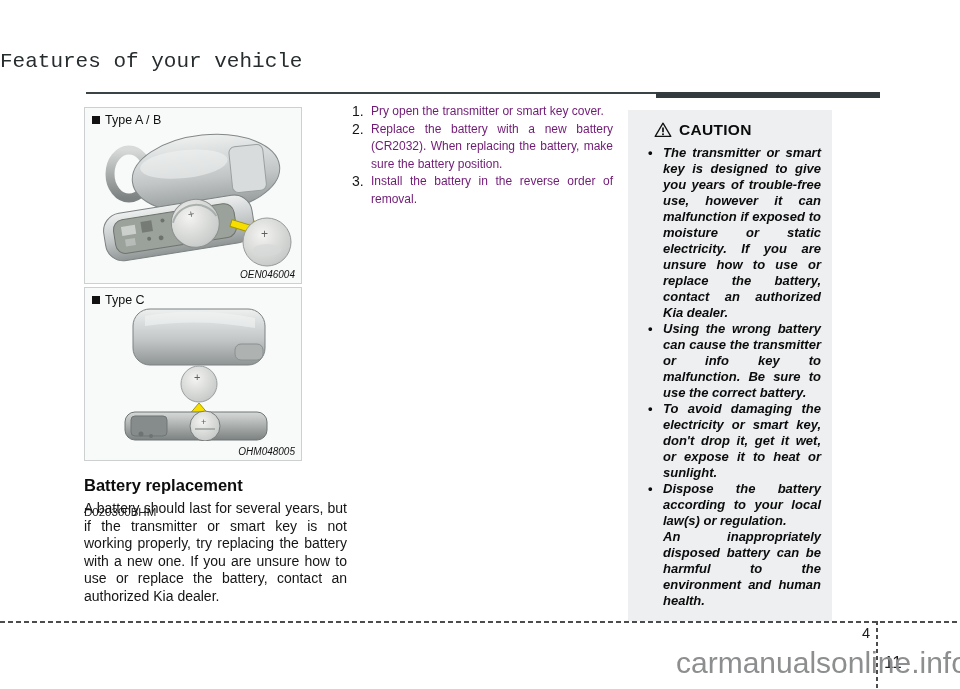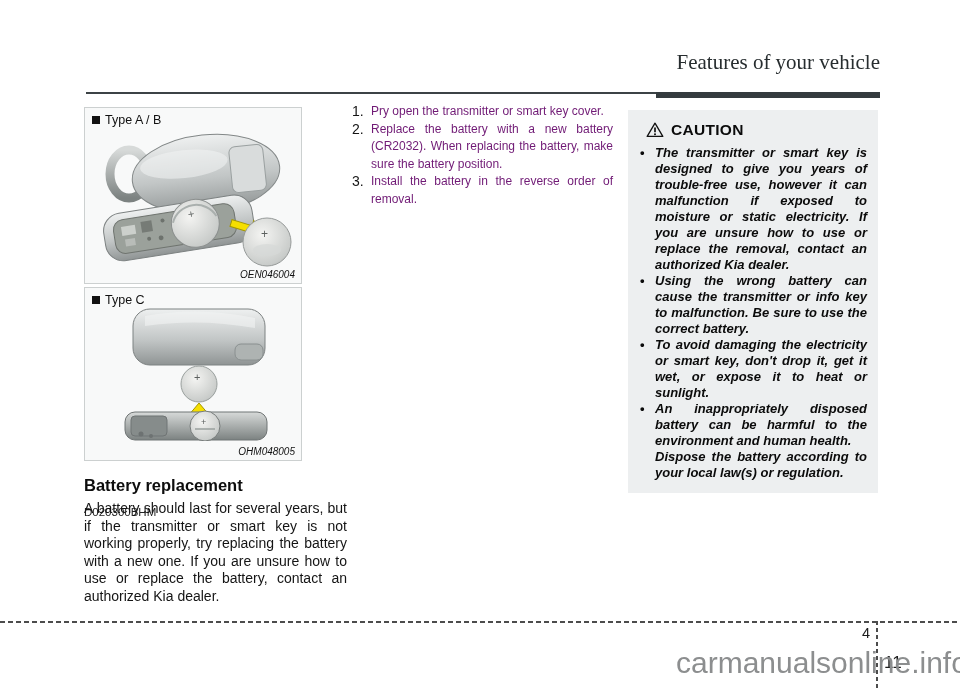--- a/index.html
+++ b/index.html
@@ -2,22 +2,22 @@
 <html><head>
 <meta charset="utf-8">
 <style>
   html,body{margin:0;padding:0;}
   body{
     width:960px;height:689px;position:relative;background:#ffffff;
     font-family:"Liberation Sans",sans-serif;color:#1a1a1a;overflow:hidden;
   }
   
   .page-title{
-    position:absolute;top:50px;left:0;width:880px;text-align:right;
-    font-family:Liberation Serif, serif;font-size:21px;color:#272d2f;
+    position:absolute;top:50px;left:0;width:880px;text-align:left;
+    font-family:Liberation Mono, monospace;font-size:21px;color:#272d2f;
   }
   .rule-thin{position:absolute;top:92px;left:86px;width:794px;height:2px;background:#3c4346;}
   .rule-thick{position:absolute;top:92px;left:656px;width:224px;height:6px;background:#343b3e;}
 
   
   .figure-box{
     position:absolute;left:84px;width:218px;background:#f8f9f9;
     border:1px solid #ccd0d0;box-sizing:border-box;
   }
   #figure-ab{top:107px;height:177px;}
@@ -38,22 +38,22 @@
   }
 
   
   .steps{position:absolute;left:352px;top:103px;width:261px;}
   .step{display:flex;}
   .step .num{width:19px;flex:0 0 19px;font-size:14px;line-height:17.5px;color:#141414;}
   .step .txt{flex:1;font-size:12px;line-height:17.5px;text-align:justify;color:#701a75;}
 
   
   .caution{
-    position:absolute;left:628px;top:110px;width:250px;min-height:368px;
-    background:#edeff0;box-sizing:border-box;padding:9px 11px 12px 12px;
+    position:absolute;left:628px;top:110px;width:204px;min-height:368px;
+    background:#edeff0;box-sizing:border-box;padding:9px 11px 12px 20px;
   }
   .caution-head{display:flex;align-items:center;gap:7px;margin:2px 0 6px 6px;}
   .caution-title{font-size:15.5px;font-weight:bold;color:#0b0b0b;letter-spacing:.3px;}
   .bullet{display:flex;}
   .bullet .marker{width:15px;flex:0 0 15px;font-size:13px;line-height:16px;font-weight:bold;color:#0b0b0b;}
   .bullet .btxt{flex:1;}
   .bullet p{
     margin:0;font-size:13px;line-height:16px;font-weight:bold;font-style:italic;
     text-align:justify;color:#0b0b0b;
   }
@@ -197,40 +197,40 @@
       <path d="M9 1.2 L16.8 14.4 L1.2 14.4 Z" fill="none" stroke="#111" stroke-width="1.3" stroke-linejoin="round"></path>
       <line x1="9" y1="5.6" x2="9" y2="10.2" stroke="#111" stroke-width="1.7"></line>
       <circle cx="9" cy="12.3" r="1" fill="#111"></circle>
     </svg>
     <span class="caution-title">CAUTION</span>
   </div>
 
   <div class="bullet">
     <span class="marker">•</span>
     <div class="btxt">
-        <p>The transmitter or smart key is designed to give you years of trouble-free use, however it can malfunction if exposed to moisture or static electricity. If you are unsure how to use or replace the removal, contact an authorized Kia dealer.</p>
+        <p>The transmitter or smart key is designed to give you years of trouble-free use, however it can malfunction if exposed to moisture or static electricity. If you are unsure how to use or replace the battery, contact an authorized Kia dealer.</p>
       </div>
   </div>
   <div class="bullet">
     <span class="marker">•</span>
     <div class="btxt">
         <p>Using the wrong battery can cause the transmitter or info key to malfunction. Be sure to use the correct battery.</p>
       </div>
   </div>
   <div class="bullet">
     <span class="marker">•</span>
     <div class="btxt">
         <p>To avoid damaging the electricity or smart key, don't drop it, get it wet, or expose it to heat or sunlight.</p>
       </div>
   </div>
   <div class="bullet">
     <span class="marker">•</span>
     <div class="btxt">
+      <p>Dispose the battery according to your local law(s) or regulation.</p>
       <p>An inappropriately disposed battery can be harmful to the environment and human health.</p>
-      <p>Dispose the battery according to your local law(s) or regulation.</p>
     </div>
   </div>
 </div>
 
 <div class="dash-h"></div>
 <div class="dash-v"></div>
 <div class="page-num-left">4</div>
 <div class="page-num-right">11</div>
 <div class="watermark">carmanualsonline.info</div>
 

